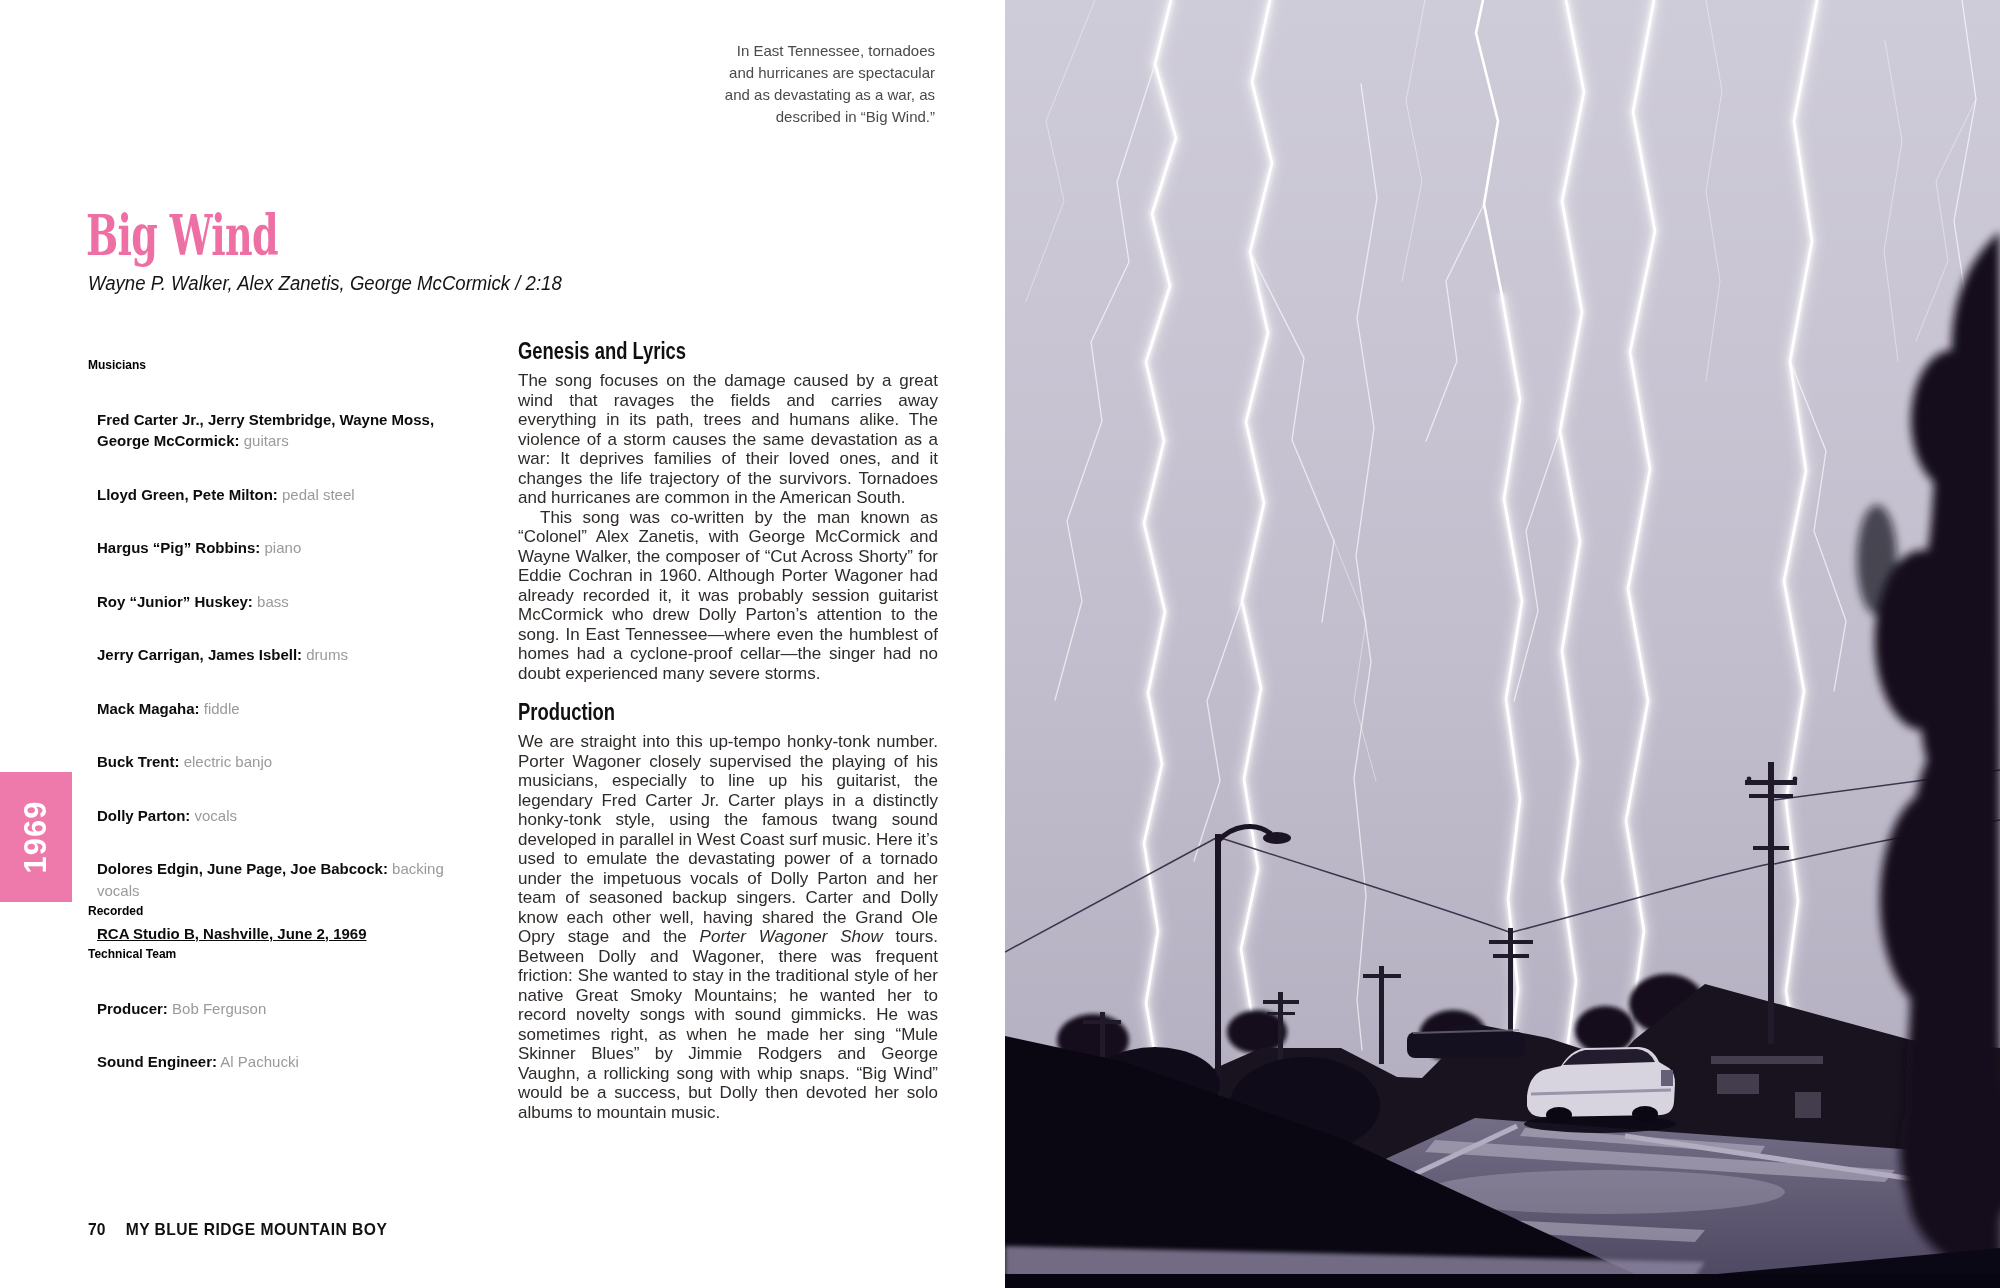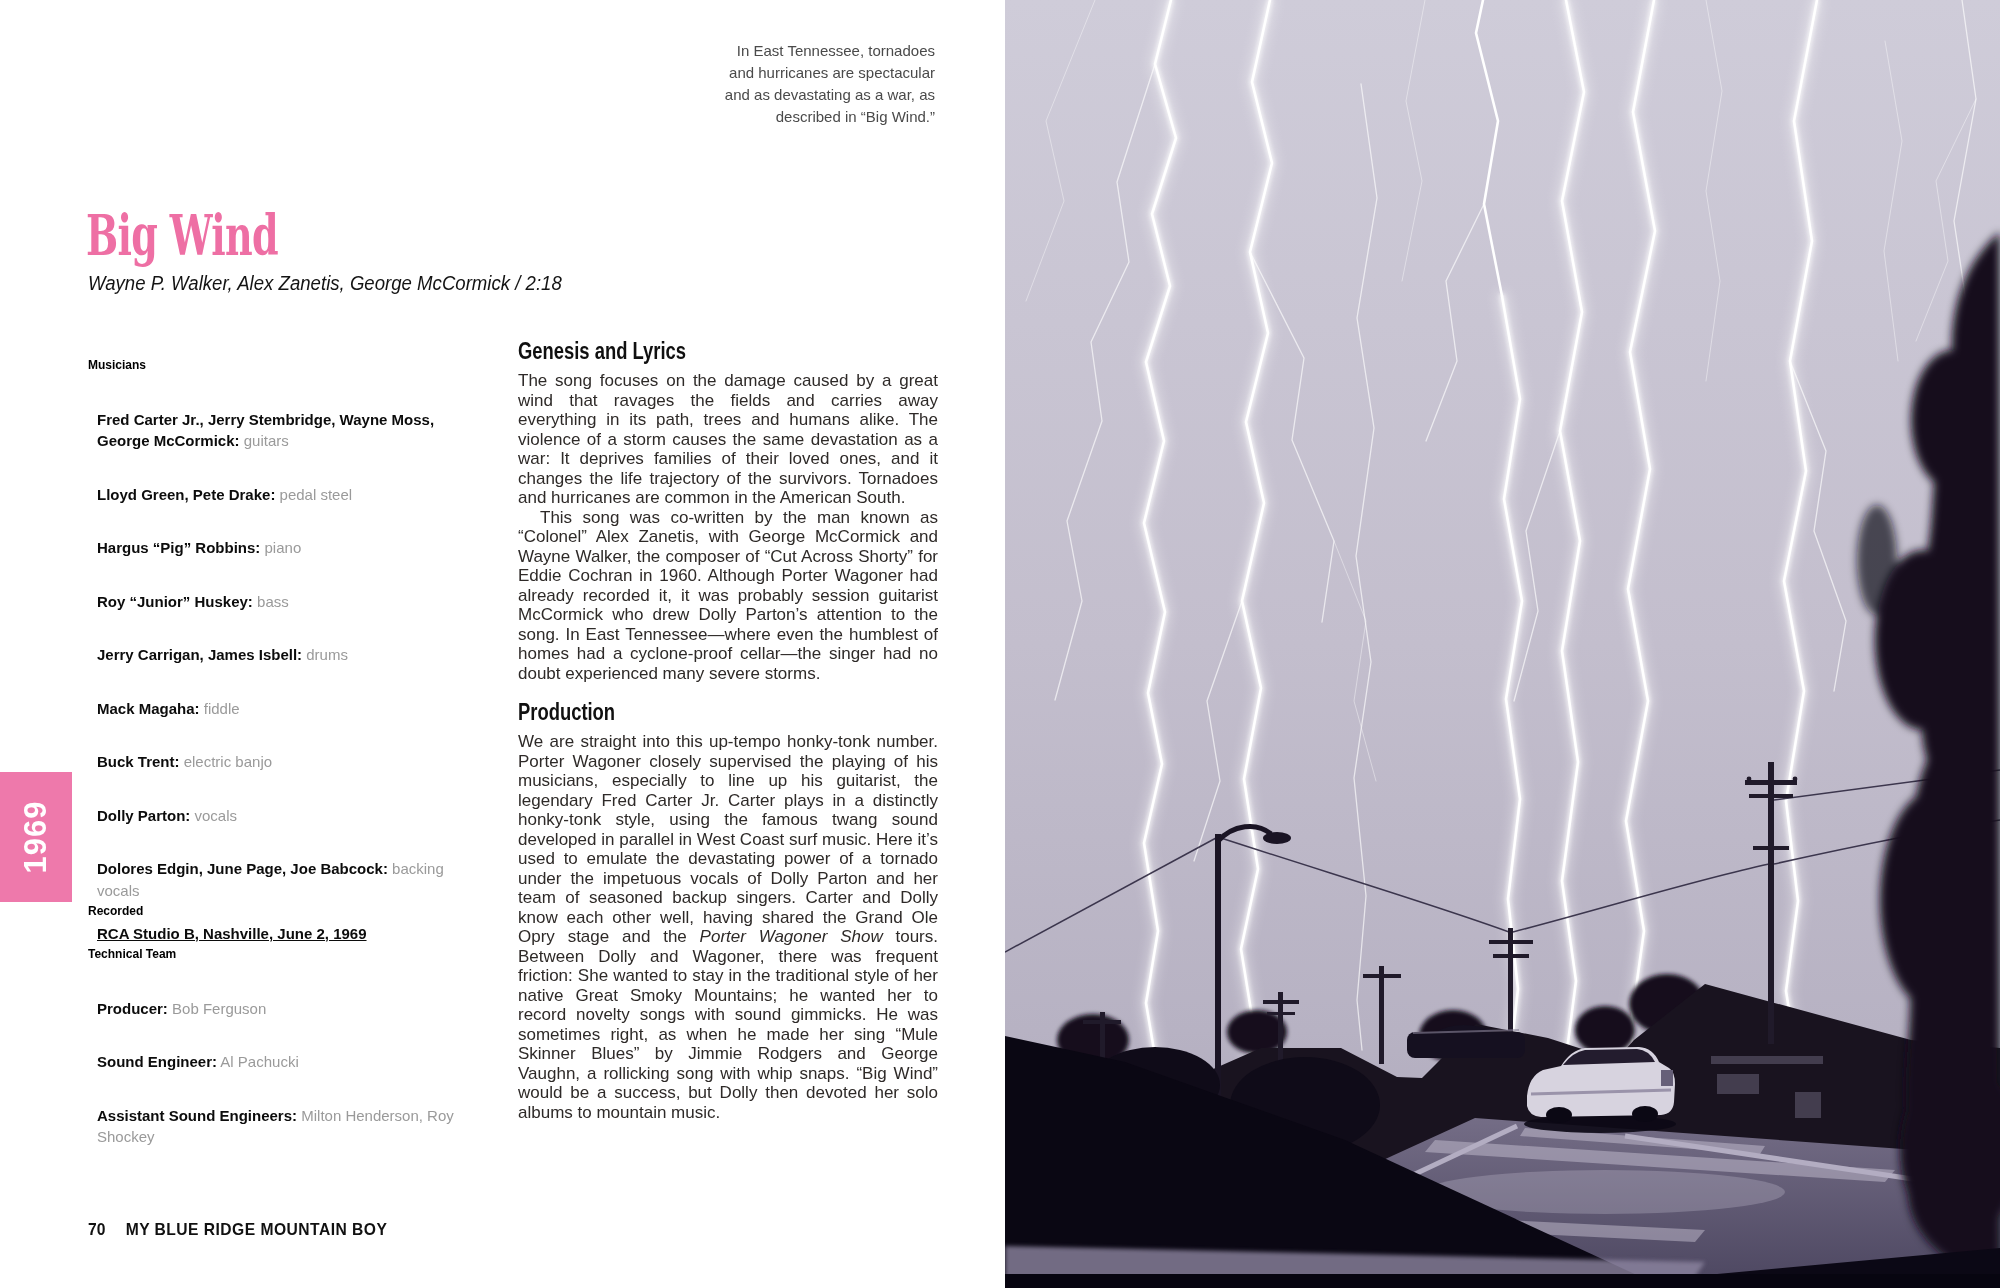--- a/index.html
+++ b/index.html
@@ -62,21 +62,21 @@
   <div class="info-col">
     <div class="info-h">Musicians</div>
     <div>
 
         <div class="entry">
           <span class="entry-label">Fred Carter Jr., Jerry Stembridge, Wayne Moss, George McCormick:</span>
           <span class="entry-value">guitars</span>
         </div>
 
         <div class="entry">
-          <span class="entry-label">Lloyd Green, Pete Drake:</span>
+          <span class="entry-label">Lloyd Green, Pete Milton:</span>
           <span class="entry-value">pedal steel</span>
         </div>
 
         <div class="entry">
           <span class="entry-label">Hargus “Pig” Robbins:</span>
           <span class="entry-value">piano</span>
         </div>
 
         <div class="entry">
           <span class="entry-label">Roy “Junior” Huskey:</span>
@@ -116,24 +116,20 @@
         <div class="entry">
           <span class="entry-label">Producer:</span>
           <span class="entry-value">Bob Ferguson</span>
         </div>
 
         <div class="entry">
           <span class="entry-label">Sound Engineer:</span>
           <span class="entry-value">Al Pachucki</span>
         </div>
 
-        <div class="entry">
-          <span class="entry-label">Assistant Sound Engineers:</span>
-          <span class="entry-value">Milton Henderson, Roy Shockey</span>
-        </div>
       </div>
   </div>
 
   <div class="article-col">
     <h3 class="article-h">Genesis and Lyrics</h3>
     <p>The song focuses on the damage caused by a great wind that ravages the fields and carries away everything in its path, trees and humans alike. The violence of a storm causes the same devastation as a war: It deprives families of their loved ones, and it changes the life trajectory of the survivors. Tornadoes and hurricanes are common in the American South.</p>
     <p class="indent">This song was co-written by the man known as “Colonel” Alex Zanetis, with George McCormick and Wayne Walker, the composer of “Cut Across Shorty” for Eddie Cochran in 1960. Although Porter Wagoner had already recorded it, it was probably session guitarist McCormick who drew Dolly Parton’s attention to the song. In East Tennessee—where even the humblest of homes had a cyclone-proof cellar—the singer had no doubt experienced many severe storms.</p>
     <h3 class="article-h prod">Production</h3>
     <p><span>We are straight into this up-tempo honky-tonk number. Porter Wagoner closely supervised the playing of his musicians, especially to line up his guitarist, the legendary Fred Carter Jr. Carter plays in a distinctly honky-tonk style, using the famous twang sound developed in parallel in West Coast surf music. Here it’s used to emulate the devastating power of a tornado under the impetuous vocals of Dolly Parton and her team of seasoned backup singers. Carter and Dolly know each other well, having shared the Grand Ole Opry stage and the </span><span class="it">Porter Wagoner Show</span><span> tours. Between Dolly and Wagoner, there was frequent friction: She wanted to stay in the traditional style of her native Great Smoky Mountains; he wanted her to record novelty songs with sound gimmicks. He was sometimes right, as when he made her sing “Mule Skinner Blues” by Jimmie Rodgers and George Vaughn, a rollicking song with whip snaps. “Big Wind” would be a success, but Dolly then devoted her solo albums to mountain music.</span></p>
   </div>

